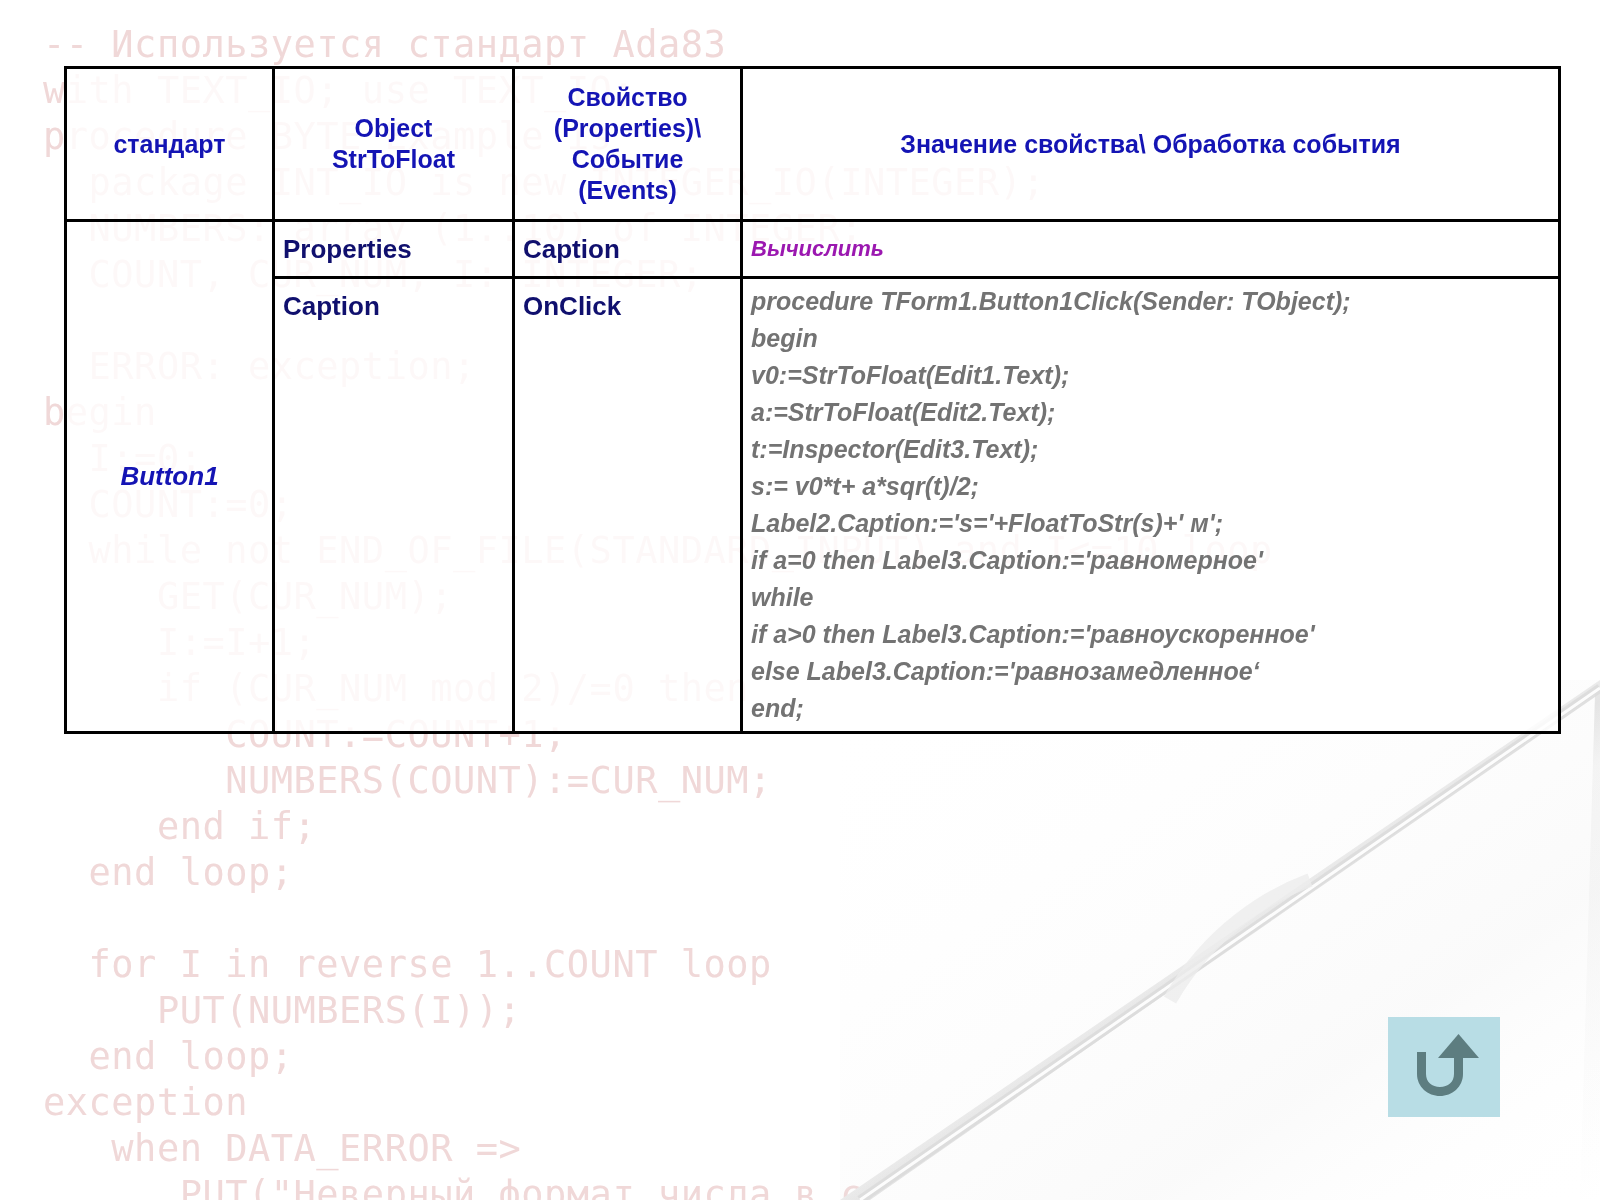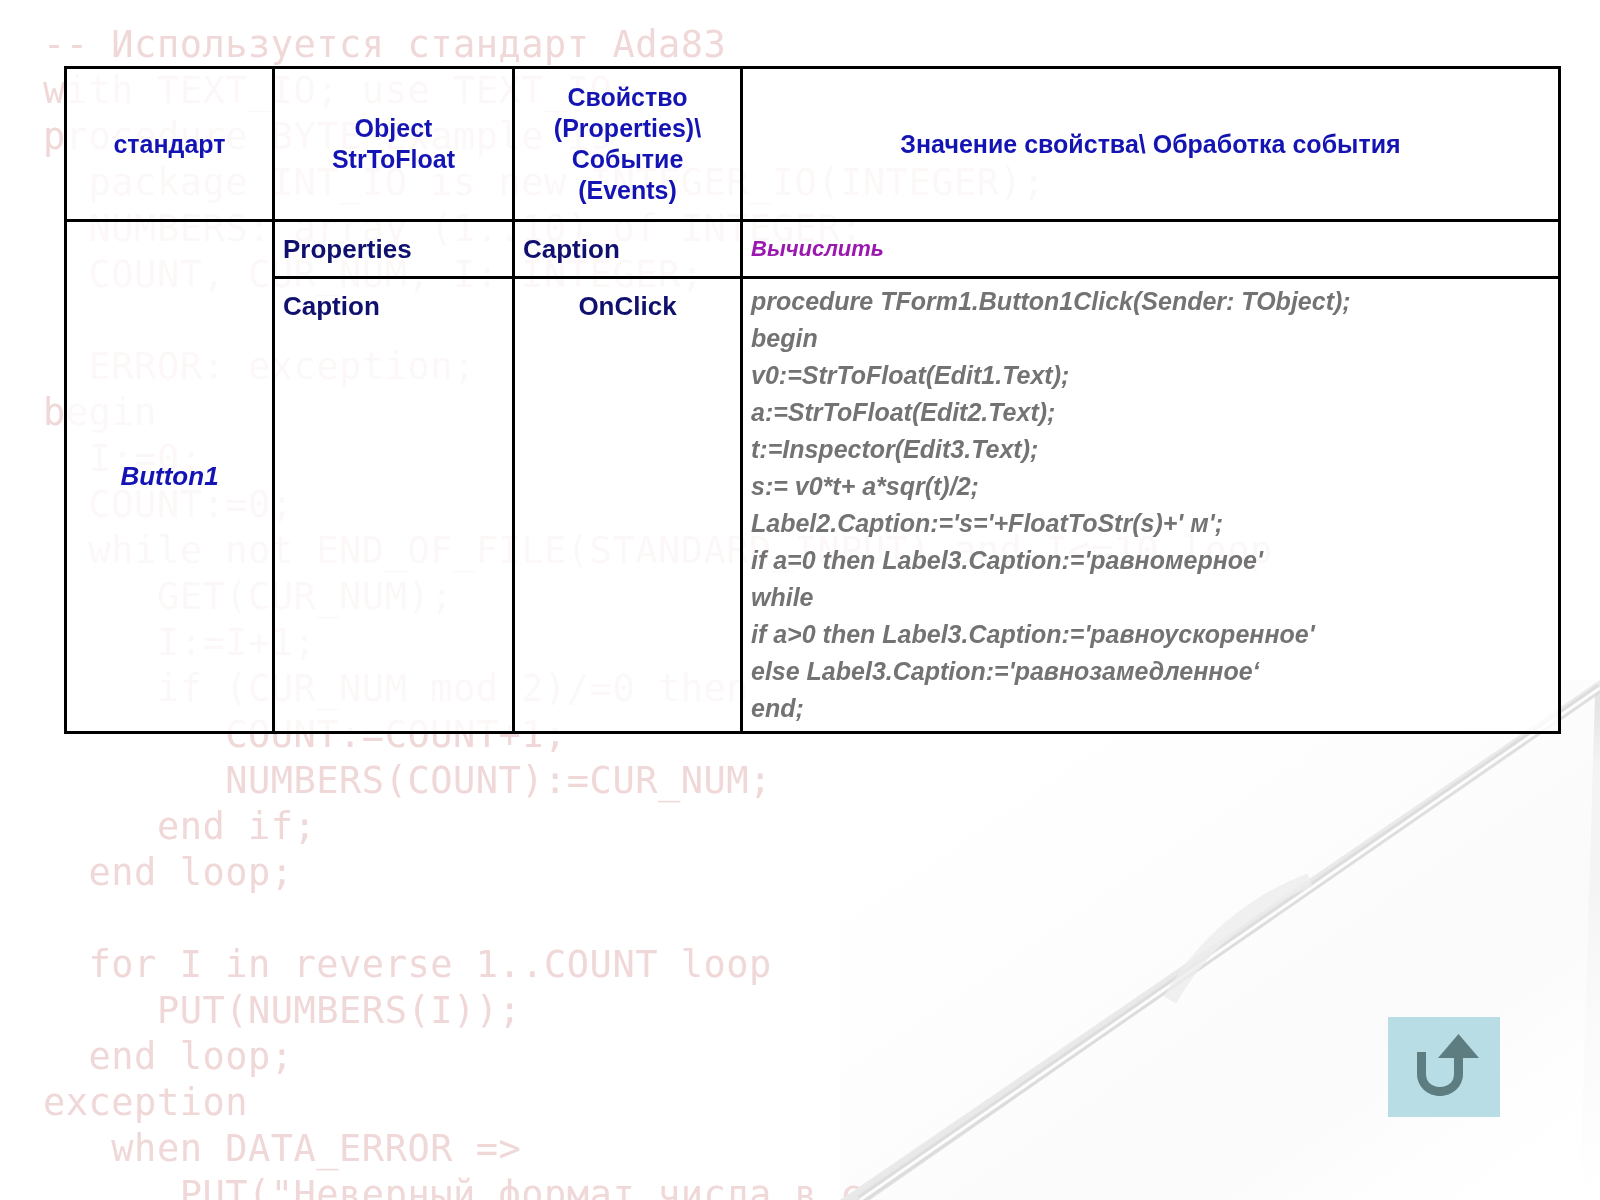--- a/index.html
+++ b/index.html
@@ -209,21 +209,21 @@
 
       <tr class="row-small">
         <td class="comp-cell" rowspan="2">Button1</td>
         <td class="plain-cell">Properties</td>
         <td class="plain-cell">Caption</td>
         <td class="value-cell">Вычислить</td>
       </tr>
 
       <tr>
         <td class="plain-cell" style="vertical-align: top; padding-top: 12px;">Caption</td>
-        <td class="plain-cell" style="vertical-align: top; padding-top: 12px; text-align: center;">OnClick</td>
+        <td class="plain-cell" style="vertical-align: top; padding-top: 12px;">OnClick</td>
         <td class="code-cell" id="code-cell">
             <div class="code-line">procedure TForm1.Button1Click(Sender: TObject);</div>
             <div class="code-line">begin</div>
             <div class="code-line">v0:=StrToFloat(Edit1.Text);</div>
             <div class="code-line">a:=StrToFloat(Edit2.Text);</div>
             <div class="code-line">t:=Inspector(Edit3.Text);</div>
             <div class="code-line">s:= v0*t+ a*sqr(t)/2;</div>
             <div class="code-line">Label2.Caption:='s='+FloatToStr(s)+' м';</div>
             <div class="code-line">if a=0 then Label3.Caption:='равномерное'</div>
             <div class="code-line">while</div>

